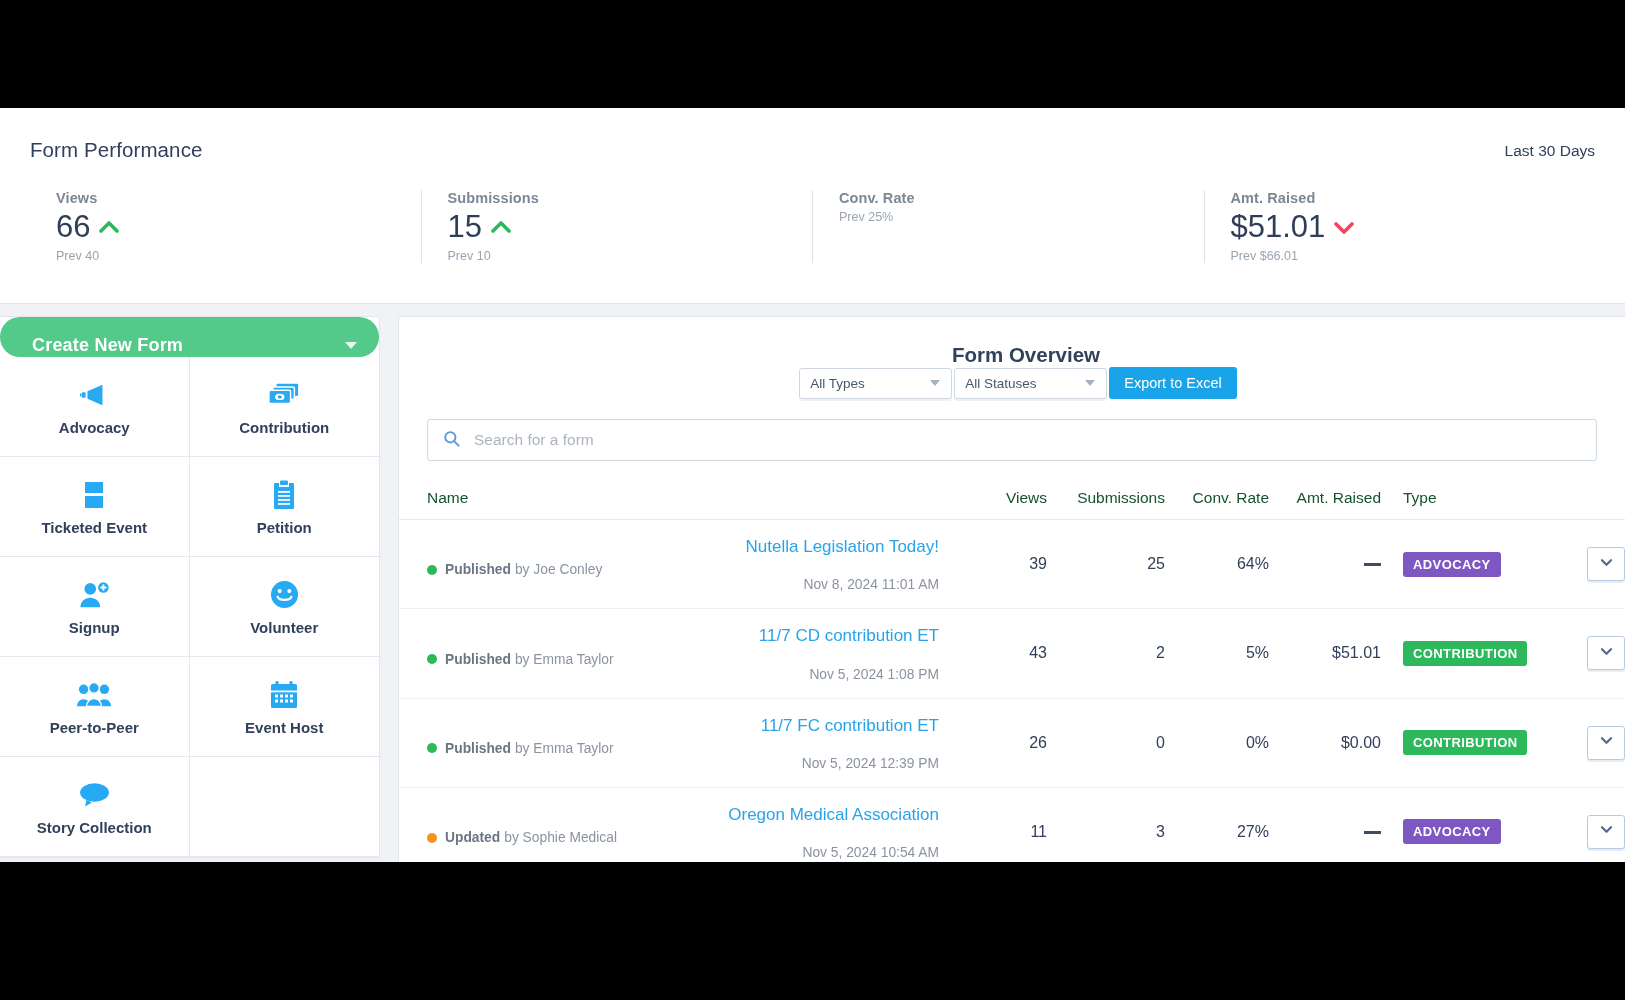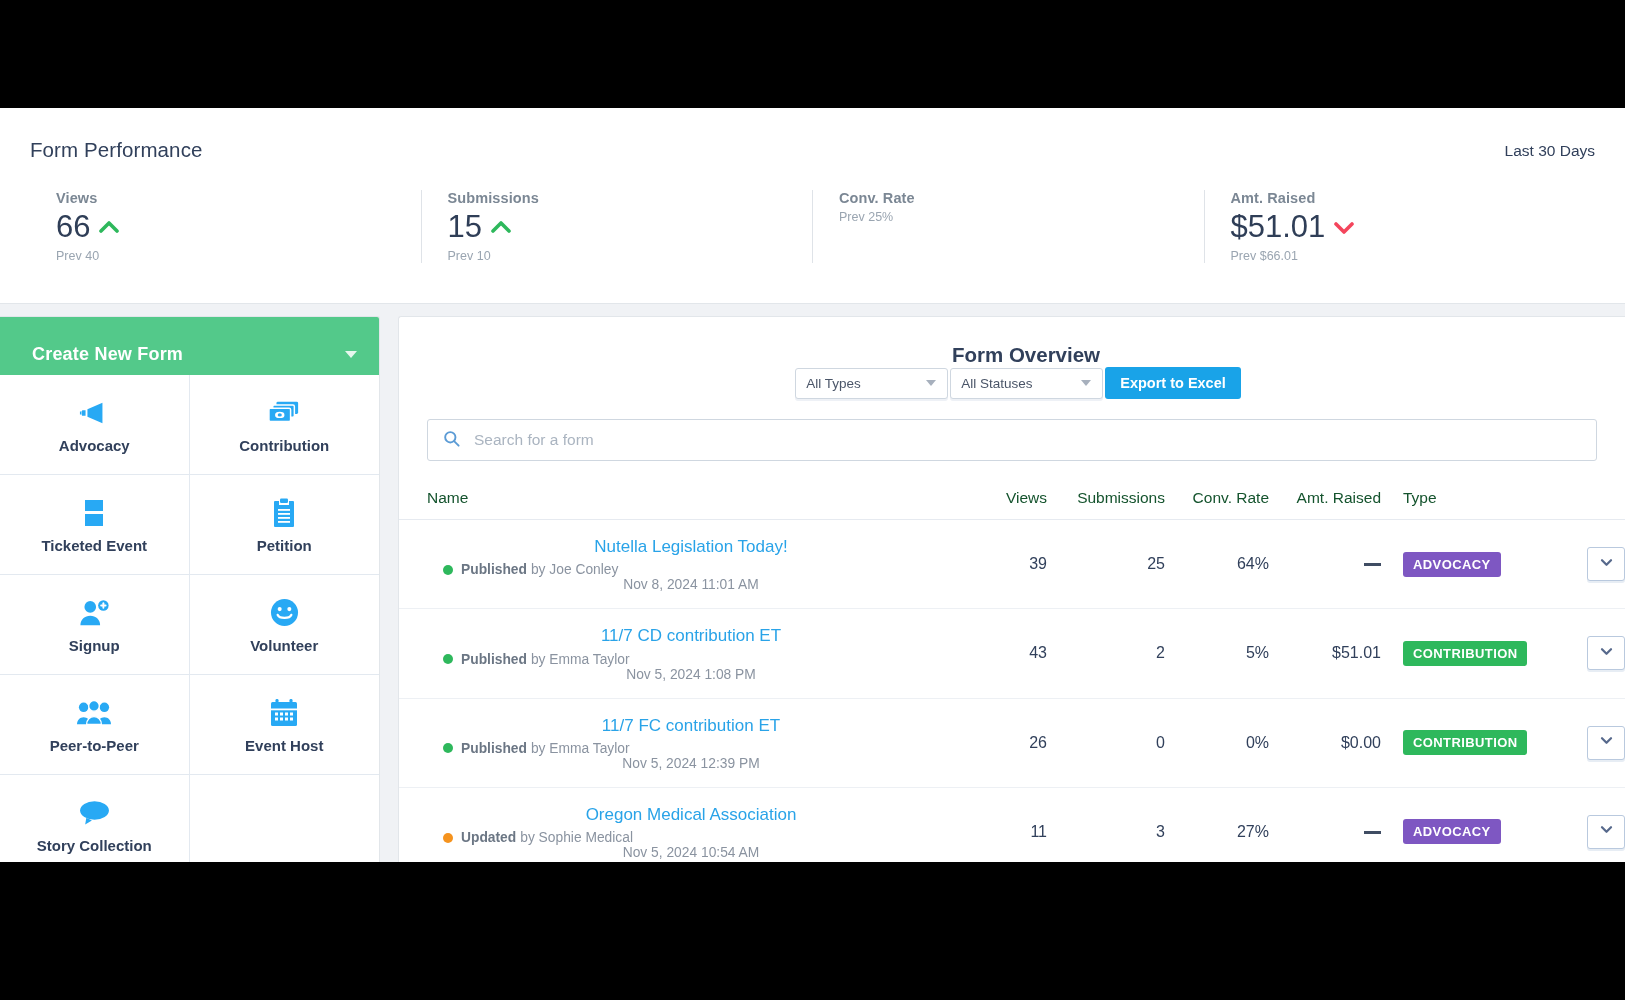--- a/index.html
+++ b/index.html
@@ -98,26 +98,27 @@
     margin-left: 0;
     background: #fff;
     border: 1px solid #e2e6ea;
     border-left: none;
     border-radius: 0 3px 3px 0;
     overflow: hidden;
     flex: none;
   }
   #create-new-form {
     background: #53c98a;
-    height: 58px;
+    height: 40px;
     display: flex;
     align-items: center;
     justify-content: space-between;
     padding: 16px 22px 0 32px;
     cursor: pointer;
+    border-radius: 22px;
   }
   #create-new-form .cnf-label {
     color: #fff;
     font-size: 18px;
     font-weight: bold;
     letter-spacing: .2px;
   }
   .caret-down {
     width: 0; height: 0;
     border-left: 6px solid transparent;
@@ -204,21 +205,21 @@
     right: 11px;
     width: 0; height: 0;
     border-left: 5px solid transparent;
     border-right: 5px solid transparent;
     border-top: 6px solid #a7b0bd;
   }
   #export-btn {
     background: #19a3e8;
     color: #fff;
     font-size: 14.5px;
-    font-weight: bold;
+    font-weight: normal;
     border: none;
     border-radius: 3px;
     height: 32px;
     padding: 0 15px;
     cursor: pointer;
     font-family: "Liberation Sans", sans-serif;
     white-space: nowrap;
   }
   .search-wrap {
     margin: 20px 28px 0 28px;
@@ -268,22 +269,22 @@
 
   #forms-table tbody td {
     border-bottom: 1px solid #edf0f4;
     padding: 16px 0;
     font-size: 16px;
     color: #31405b;
     text-align: right;
     vertical-align: middle;
   }
   #forms-table tbody td.col-name {
-    text-align: center;
-    padding-left: 44px;
+    text-align: right;
+    padding-left: 28px;
     padding-right: 12px;
   }
   #forms-table tbody td.col-type { text-align: left; padding-left: 22px; }
   .form-link {
     color: #29a3e8;
     font-size: 17px;
     text-decoration: none;
     display: block;
     line-height: 1.25;
     cursor: pointer;

